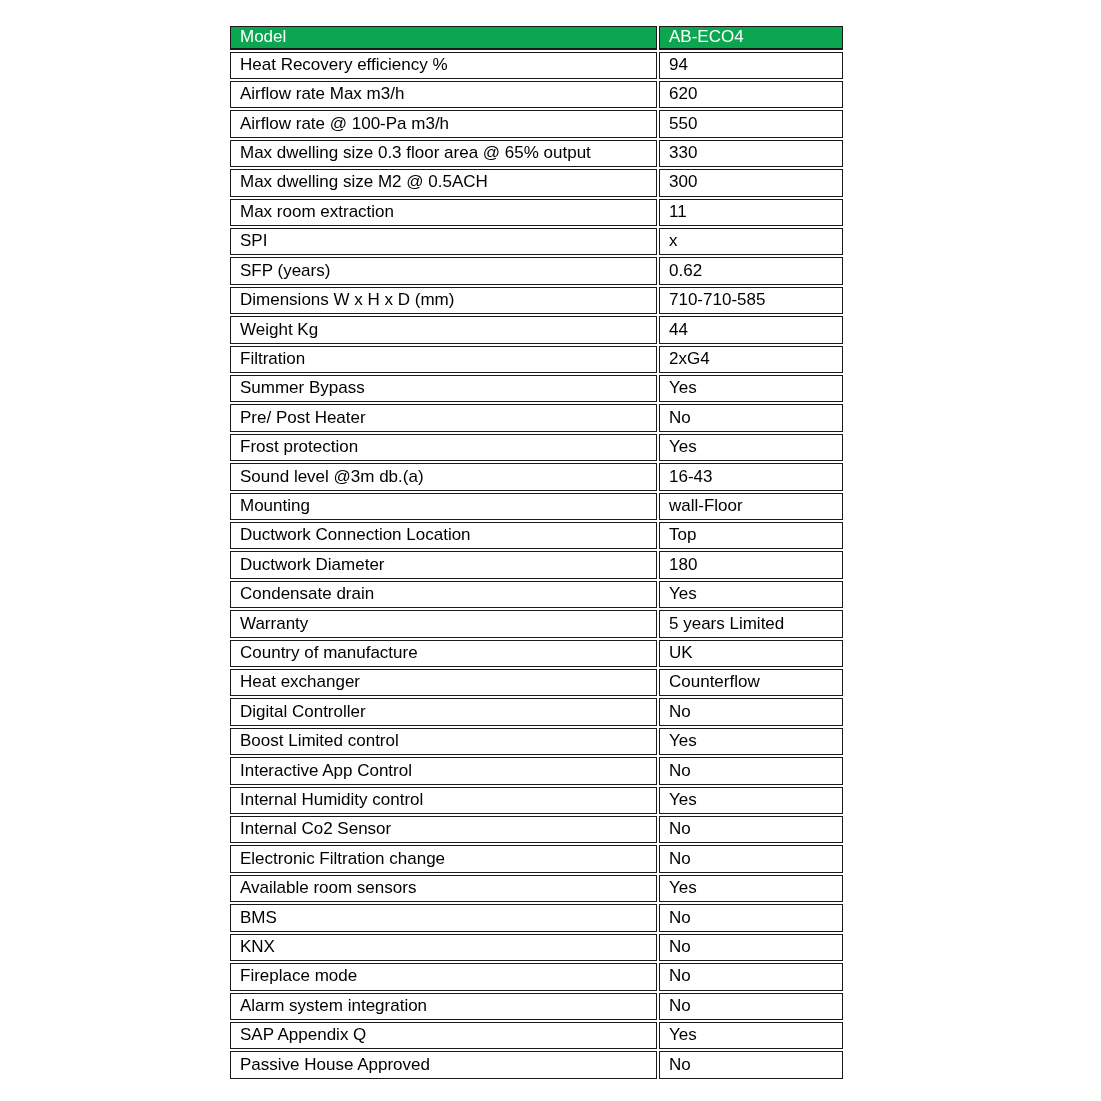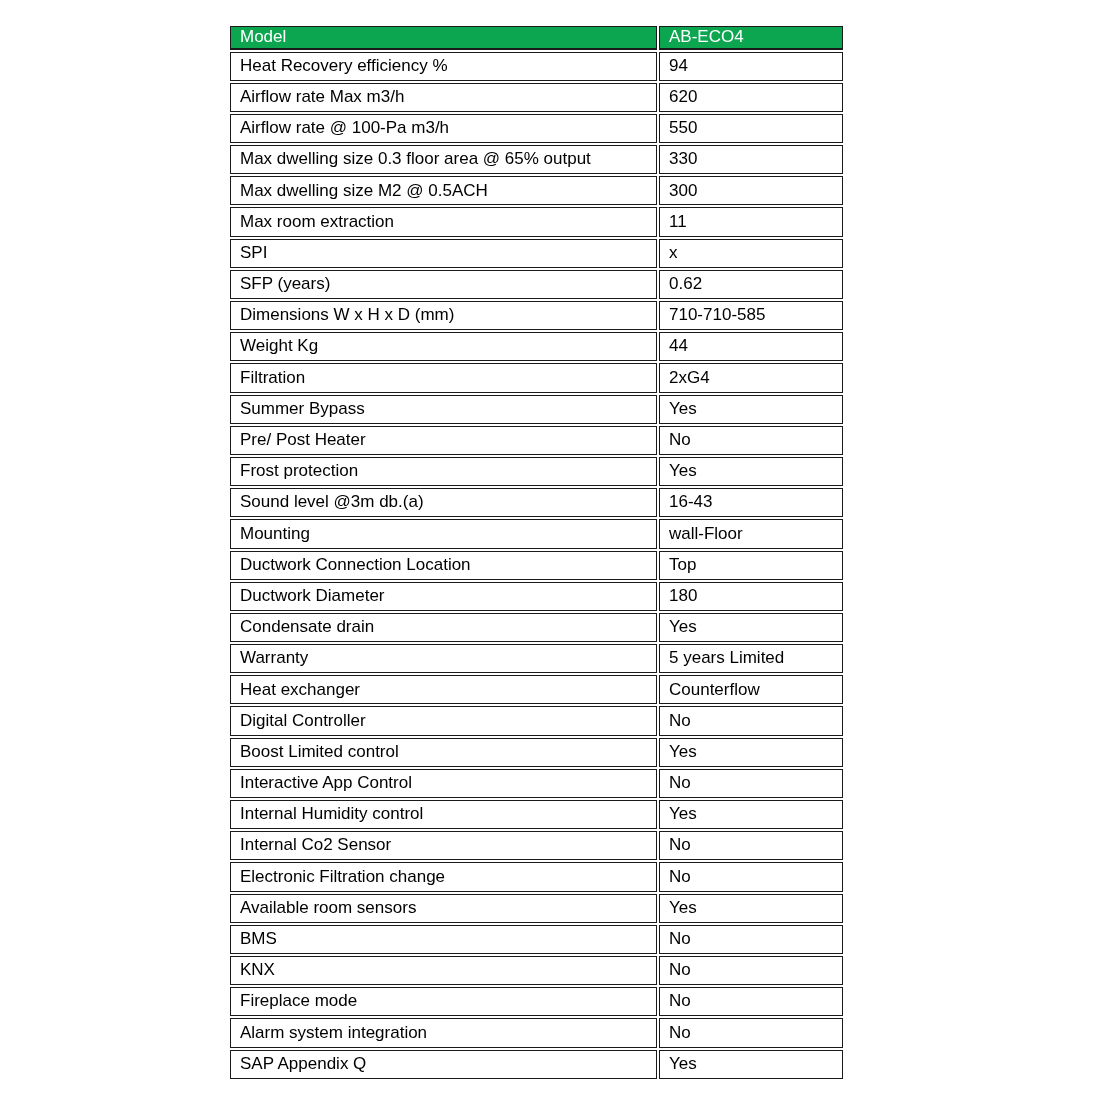--- a/index.html
+++ b/index.html
@@ -145,20 +145,24 @@
         </tr>
         <tr>
           <td>Condensate drain</td>
           <td>Yes</td>
         </tr>
         <tr>
           <td>Warranty</td>
           <td>5 years Limited</td>
         </tr>
         <tr>
+          <td>Country of manufacture</td>
+          <td>UK</td>
+        </tr>
+        <tr>
           <td>Heat exchanger</td>
           <td>Counterflow</td>
         </tr>
         <tr>
           <td>Digital Controller</td>
           <td>No</td>
         </tr>
         <tr>
           <td>Boost Limited control</td>
           <td>Yes</td>
@@ -195,16 +199,20 @@
           <td>Fireplace mode</td>
           <td>No</td>
         </tr>
         <tr>
           <td>Alarm system integration</td>
           <td>No</td>
         </tr>
         <tr>
           <td>SAP Appendix Q</td>
           <td>Yes</td>
+        </tr>
+        <tr>
+          <td>Passive House Approved</td>
+          <td>No</td>
         </tr>
       </tbody>
   </table>
 </div>
 
 </body></html>

